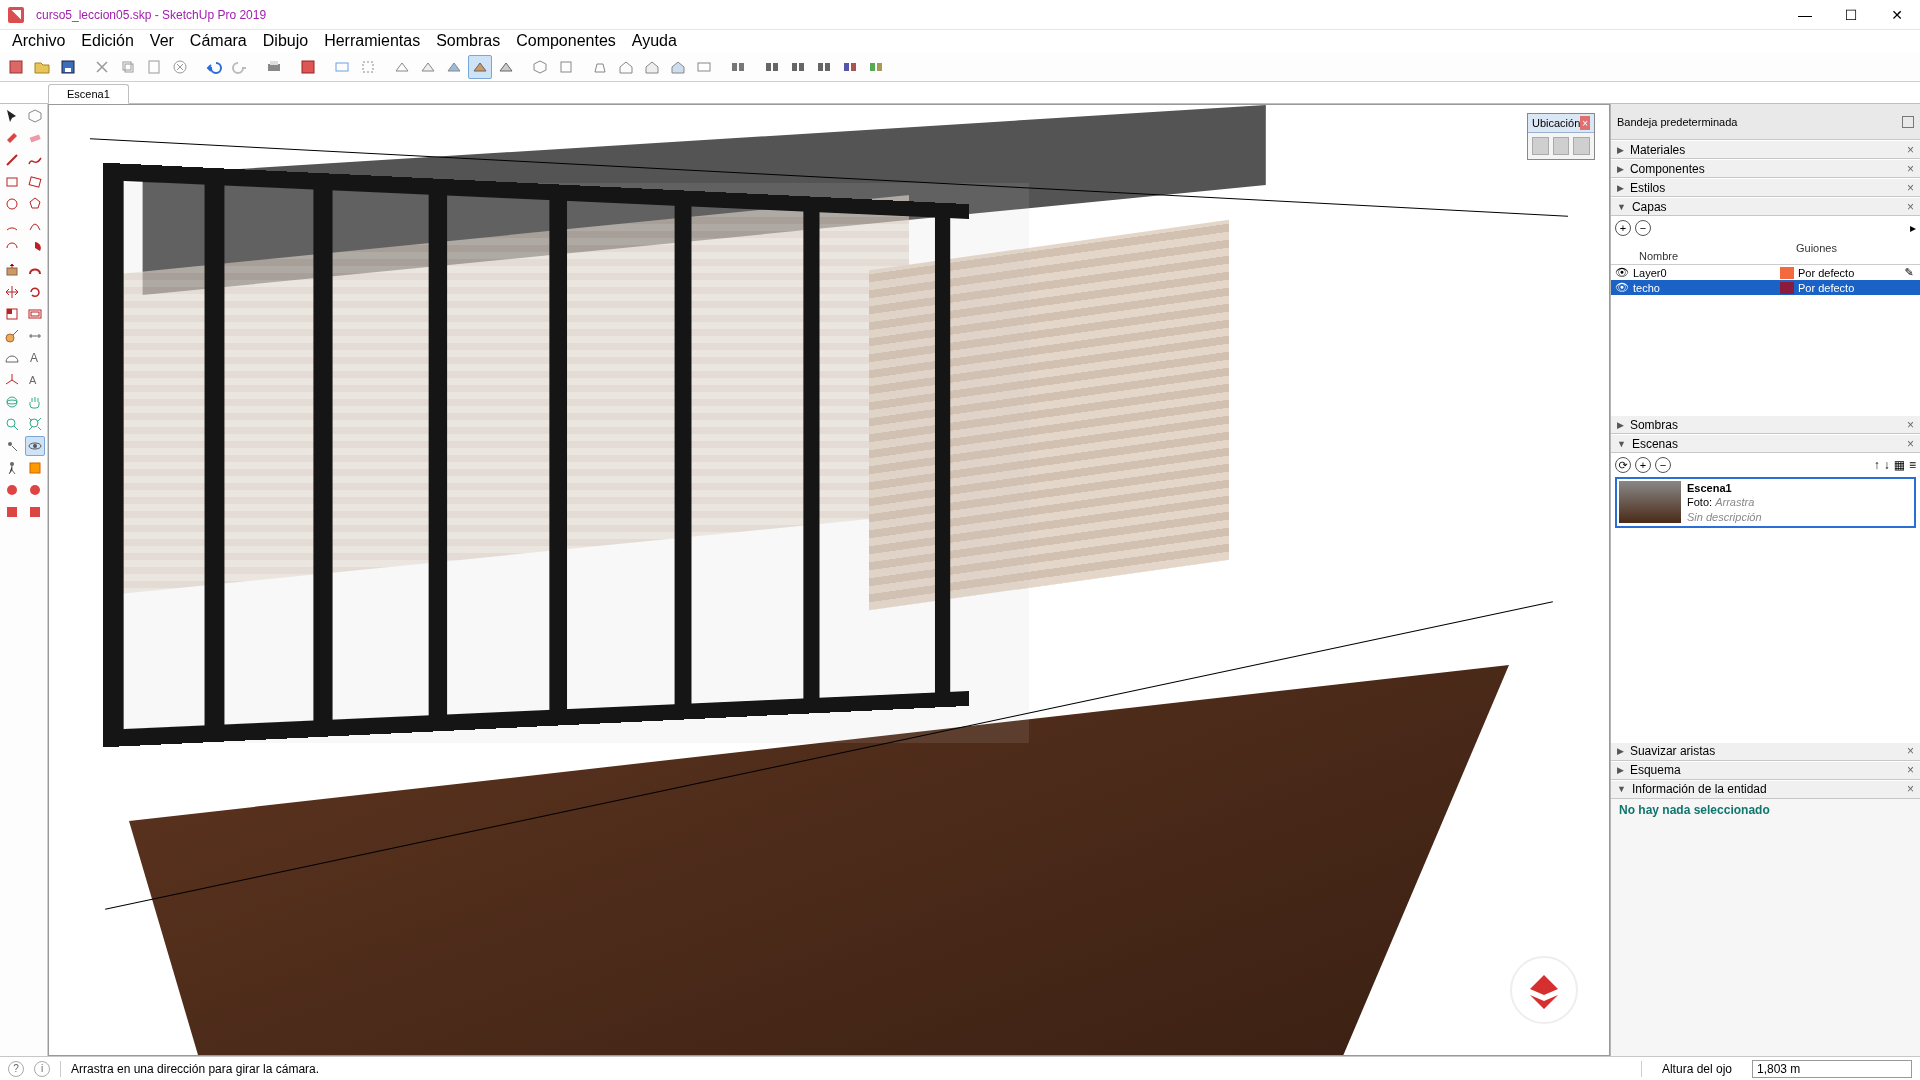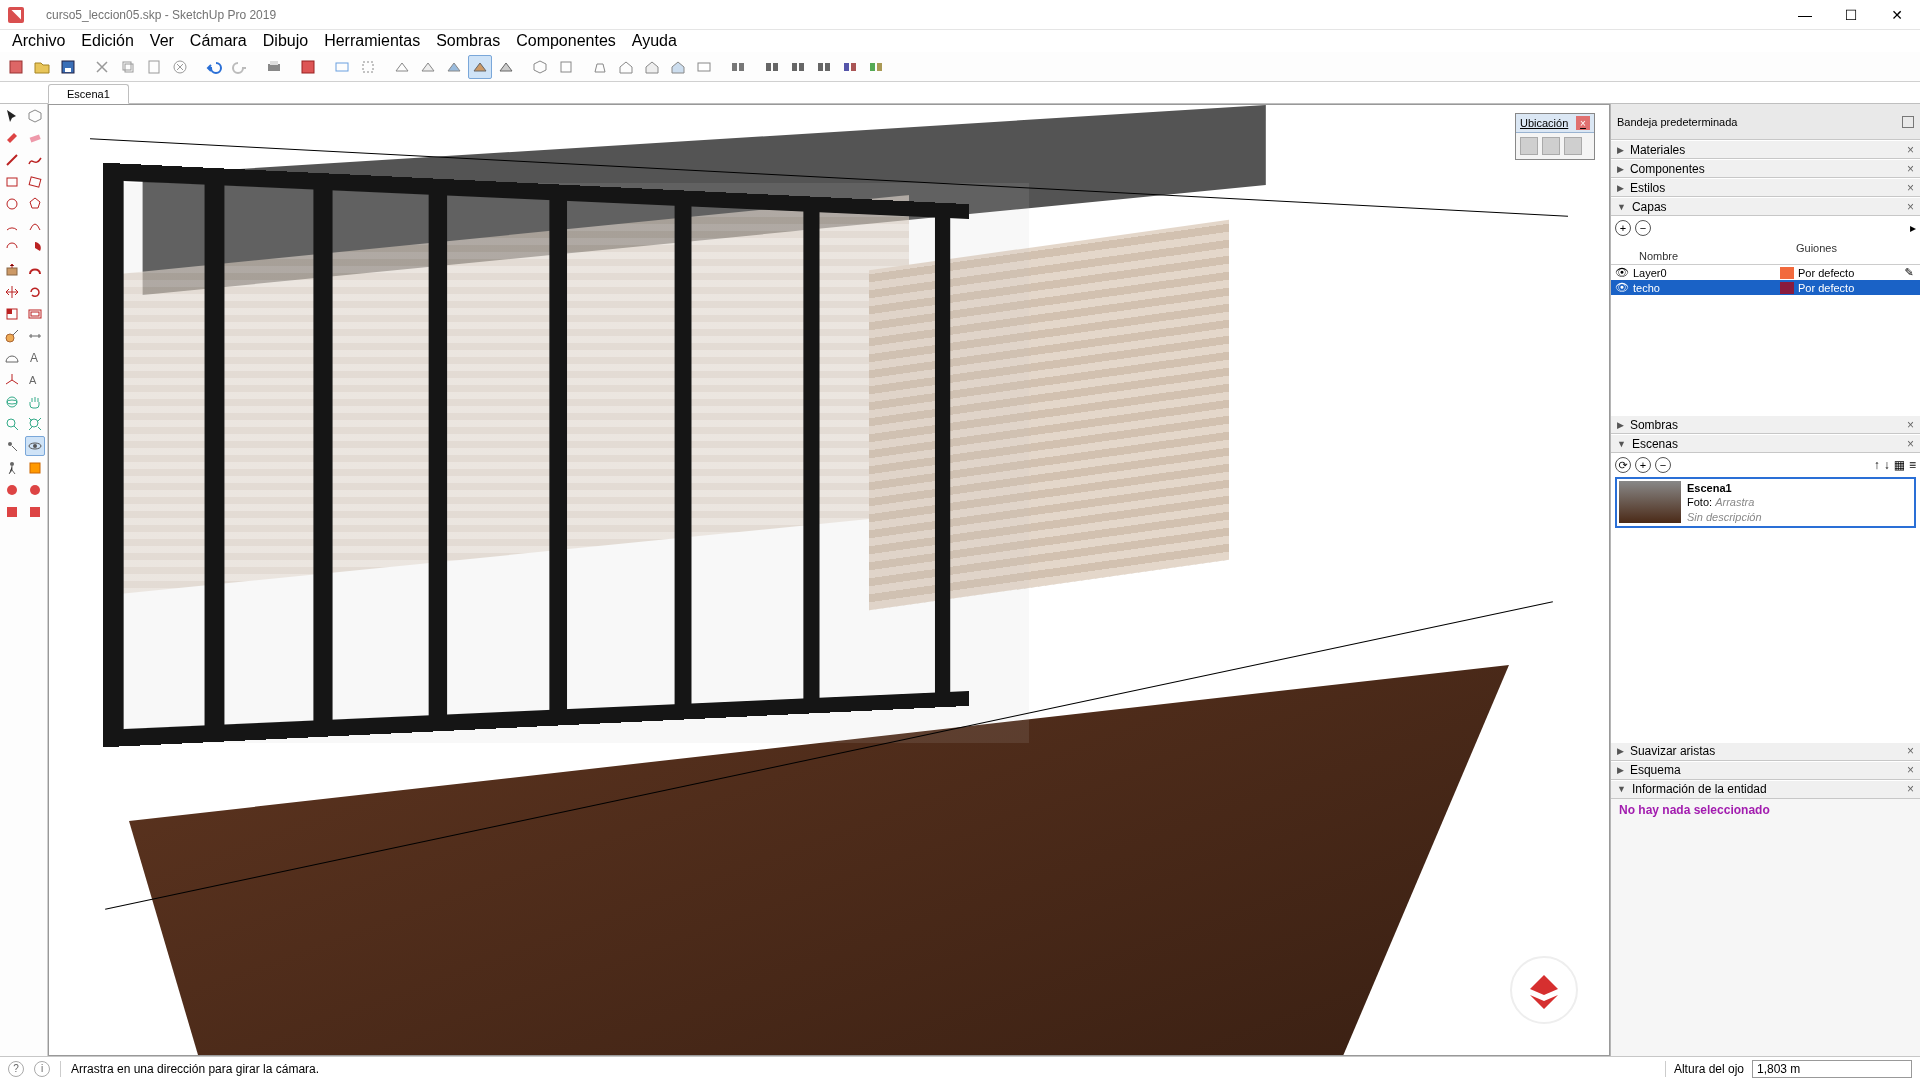--- a/index.html
+++ b/index.html
@@ -1,19 +1,19 @@
 <!DOCTYPE html>
 <html><head>
 <meta charset="utf-8">
 <style>
   * { box-sizing: border-box; margin: 0; padding: 0; font-family: "Segoe UI", Tahoma, sans-serif; }
   html, body { width: 1920px; height: 1080px; overflow: hidden; background: #fff; }
   
   .titlebar { height: 30px; background: #fff; display:flex; align-items:center; justify-content:space-between; padding:0 0 0 8px; border-bottom:1px solid #e5e5e5;}
-  .titlebar-left { display:flex; align-items:center; gap:22px; font-size:12px; color:#737373;}
+  .titlebar-left { display:flex; align-items:center; gap:12px; font-size:12px; color:#a21caf;}
   .app-icon { width:16px; height:16px; background:#d94f4f; border-radius:2px; position:relative; }
   .app-icon::after{content:"";position:absolute;left:3px;top:3px;width:10px;height:10px;background:#fff;clip-path:polygon(0 0,100% 0,100% 100%);}
   .win-controls { display:flex; }
   .win-btn { width:46px; height:30px; display:flex;align-items:center;justify-content:center; font-size:14px; }
   
   .menubar { height:22px; display:flex; align-items:center; padding:0 4px; font-size:16px; background:#fff;}
   .menubar span { padding:2px 8px;}
   
   .toolbar { height:30px; display:flex; align-items:center; padding:2px 4px; gap:2px; border-bottom:1px solid #d0d0d0; background:#fdfdfd;}
   .tool-btn { width:24px; height:24px; display:flex;align-items:center;justify-content:center; border:1px solid transparent; border-radius:2px;}
@@ -33,21 +33,21 @@
   .scene-canvas{position:absolute;inset:0;}
   .floor{position:absolute;left:80px;right:100px;bottom:0;top:560px;background:linear-gradient(160deg,#5e3520,#3a2013);clip-path:polygon(0% 40%,100% 0%,88% 100%,5% 100%);}
   .brick{position:absolute;top:140px;left:820px;width:360px;height:340px;background:repeating-linear-gradient(0deg,#e4d7ca 0 8px,#d2c1b0 8px 16px);transform:skewY(-8deg);}
   .brick2{position:absolute;top:90px;left:60px;width:800px;height:400px;background:repeating-linear-gradient(0deg,#e8ddd2 0 7px,#d8cabb 7px 14px);opacity:.6;clip-path:polygon(0 20%,100% 0,100% 80%,0 100%);}
   .glass-frame{position:absolute;top:80px;left:80px;width:880px;height:540px;transform:perspective(1200px) rotateY(12deg);border:0;}
   .mullion{position:absolute;top:0;bottom:0;width:18px;background:#151515;}
   .glass-overlay{position:absolute;top:78px;left:60px;width:920px;height:560px;background:rgba(200,200,200,.12);pointer-events:none;}
   .dark-ceiling{position:absolute;top:0;left:0;right:0;height:200px;background:#545454;clip-path:polygon(6% 35%,78% 0%,78% 40%,6% 95%);} 
   .perspective-line{position:absolute;border-top:1px solid #000;}
   
-  .float-box{position:absolute;top:8px;right:14px;width:80px;background:#f4f4f4;border:1px solid #888;font-size:11px;text-decoration:underline;}
+  .float-box{position:absolute;top:8px;right:14px;width:68px;background:#f4f4f4;border:1px solid #888;font-size:11px;}
   .float-box .fhdr{display:flex;align-items:center;justify-content:space-between;background:#dbe7f4;border-bottom:1px solid #99b3d1;padding:2px 4px;}
   .float-box .fclose{width:14px;height:14px;background:#e07070;color:#fff;font-size:10px;display:flex;align-items:center;justify-content:center;}
   .float-box .fbody{display:flex;gap:4px;padding:4px;}
   .fbody .ficon{width:18px;height:18px;background:#cfcfcf;border:1px solid #aaa;}
   
   .tray{width:310px;background:#f6f6f6;border-left:1px solid #b5b5b5;display:flex;flex-direction:column;font-size:12px;}
   .tray-header{height:36px;background:#e9e9e9;border-bottom:1px solid #c7c7c7;display:flex;align-items:center;justify-content:space-between;padding:0 6px;font-size:11px;}
   .tray-header .pin{width:12px;height:12px;border:1px solid #777;}
   .panel-head{height:19px;background:#f0f0f0;border-top:1px solid #fff;border-bottom:1px solid #c7c7c7;display:flex;align-items:center;gap:6px;padding:0 6px;font-size:12px;}
   .panel-head .arrow{font-size:9px;color:#555;}
@@ -67,26 +67,26 @@
   .layer-row.sel{background:#1a62c6;color:#fff;}
   .layers-fill{height:120px;background:#fff;}
   .scenes-body{background:#fff;padding:4px;}
   .scenes-tools{display:flex;gap:4px;align-items:center;padding-bottom:4px;}
   .scene-card{display:flex;border:2px solid #2a6fd6;padding:2px;gap:6px;align-items:flex-start;}
   .scene-thumb{width:62px;height:42px;background:linear-gradient(#888,#4b2a17);}
   .scene-meta{font-size:11px;line-height:1.3;}
   .scene-meta b{font-size:11px;}
   .scene-meta .muted{color:#888;font-style:italic;}
   .scene-fill{height:210px;background:#fff;}
-  .entity-info{padding:4px 8px;color:#a21caf;}
+  .entity-info{padding:4px 8px;color:#0f766e;}
   
   .statusbar{height:24px;border-top:1px solid #c7c7c7;display:flex;align-items:center;justify-content:space-between;padding:0 8px;font-size:12px;background:#fff;}
   .status-left{display:flex;align-items:center;gap:10px;}
   .status-left .sicon{width:16px;height:16px;border:1px solid #aaa;border-radius:50%;display:flex;align-items:center;justify-content:center;font-size:10px;color:#666;}
-  .status-right{display:flex;align-items:center;gap:8px;}
+  .status-right{display:flex;align-items:center;gap:20px;}
   .status-right input{width:160px;height:18px;font-size:12px;border:1px solid #999;padding:0 4px;}
   .vdivider{width:1px;height:16px;background:#ccc;}
   
   .badge{position:absolute;right:30px;bottom:30px;width:70px;height:70px;}
   .badge svg{width:100%;height:100%;}
 </style>
 </head>
 <body>
 
 <div class="titlebar">

